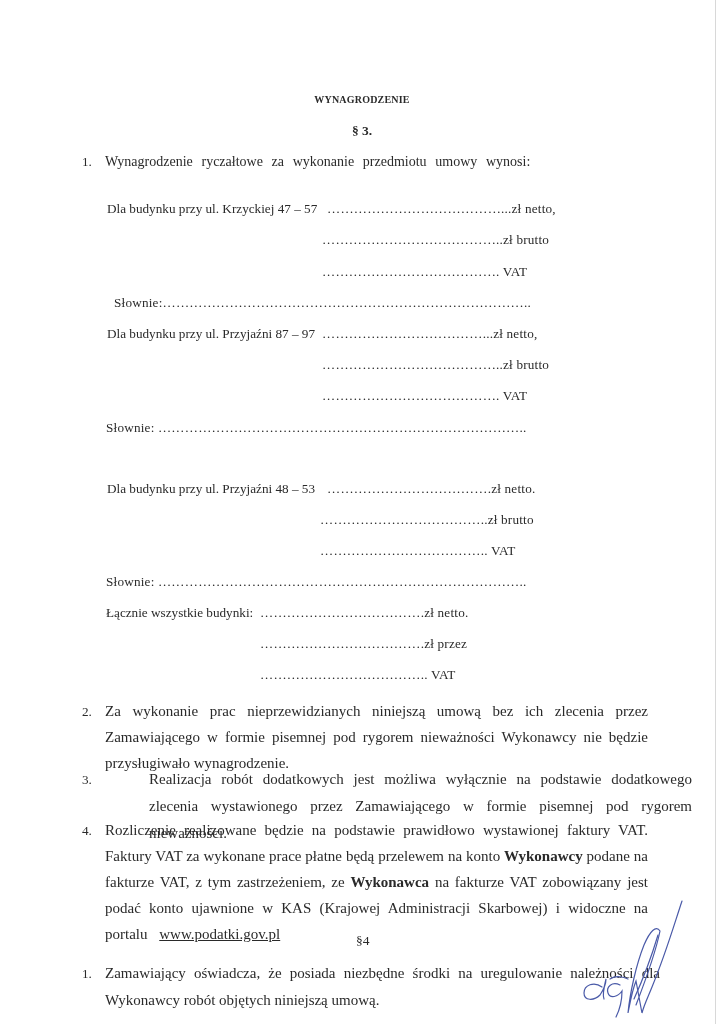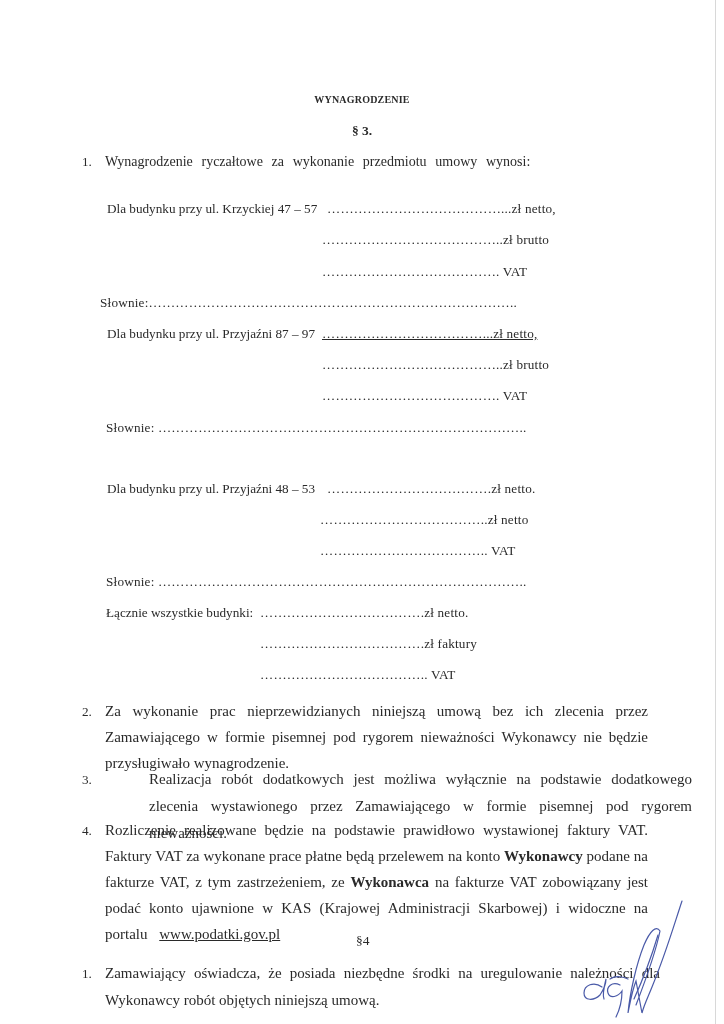--- a/index.html
+++ b/index.html
@@ -40,37 +40,37 @@
 <div class="abs title">WYNAGRODZENIE</div>
 <div class="abs para-mark p3">§ 3.</div>
 
 <div class="line" style="left:82px; top:154px;">1.</div>
 <div class="line lead" style="left:105px; top:154px;">Wynagrodzenie ryczałtowe za wykonanie przedmiotu umowy wynosi:</div>
 
 <div class="line" style="left:107px; top:201px;">Dla budynku przy ul. Krzyckiej 47 – 57</div>
 <div class="line dots" style="left:327px; top:201px;">…………………………………...zł netto,</div>
 <div class="line dots" style="left:322px; top:232px;">…………………………………..zł brutto</div>
 <div class="line dots" style="left:322px; top:264px;">…………………………………. VAT</div>
-<div class="line dots" style="left:100px; top:295px;text-align:right;">Słownie:………………………………………………………………………..</div>
+<div class="line dots" style="left:114px; top:295px;text-align:right;">Słownie:………………………………………………………………………..</div>
 
 <div class="line" style="left:107px; top:326px;">Dla budynku przy ul. Przyjaźni 87 – 97</div>
-<div class="line dots" style="left:322px; top:326px;text-decoration:underline;">………………………………...zł netto,</div>
+<div class="line dots" style="left:322px; top:326px;">………………………………...zł netto,</div>
 <div class="line dots" style="left:322px; top:357px;">…………………………………..zł brutto</div>
 <div class="line dots" style="left:322px; top:388px;">…………………………………. VAT</div>
 <div class="line dots" style="left:106px; top:420px;">Słownie: ………………………………………………………………………..</div>
 
 <div class="line" style="left:107px; top:481px;">Dla budynku przy ul. Przyjaźni 48 – 53</div>
 <div class="line dots" style="left:327px; top:481px;">……………………………….zł netto.</div>
-<div class="line dots" style="left:320px; top:512px;">………………………………..zł netto</div>
+<div class="line dots" style="left:320px; top:512px;">………………………………..zł brutto</div>
 <div class="line dots" style="left:320px; top:543px;">……………………………….. VAT</div>
 <div class="line dots" style="left:106px; top:574px;">Słownie: ………………………………………………………………………..</div>
 
 <div class="line" style="left:106px; top:605px;">Łącznie wszystkie budynki:</div>
 <div class="line dots" style="left:260px; top:605px;">……………………………….zł netto.</div>
-<div class="line dots" style="left:260px; top:636px;">……………………………….zł faktury</div>
+<div class="line dots" style="left:260px; top:636px;">……………………………….zł przez</div>
 <div class="line dots" style="left:260px; top:667px;">……………………………….. VAT</div>
 
 <div class="item-num" style="top:704px;">2.</div>
 <div class="justify-block" style="top:698px;">Za wykonanie prac nieprzewidzianych niniejszą umową bez ich zlecenia przez Zamawiającego w formie pisemnej pod rygorem nieważności Wykonawcy nie będzie przysługiwało wynagrodzenie.</div>
 
 <div class="item-num" style="top:772px;">3.</div>
 <div class="justify-block" style="top:766px; line-height:27px;margin-left:44px;">Realizacja robót dodatkowych jest możliwa wyłącznie na podstawie dodatkowego zlecenia wystawionego przez Zamawiającego w formie pisemnej pod rygorem nieważności.</div>
 
 <div class="item-num" style="top:823px;">4.</div>
 <div class="justify-block" style="top:817px;"><span>Rozliczenie realizowane będzie na podstawie prawidłowo wystawionej faktury VAT. Faktury VAT za wykonane prace płatne będą przelewem na konto </span><span class="bold">Wykonawcy</span><span> podane na fakturze VAT, z tym zastrzeżeniem, ze </span><span class="bold">Wykonawca</span><span> na fakturze VAT zobowiązany jest podać konto ujawnione w KAS (Krajowej Administracji Skarbowej) i widoczne na portalu </span><span class="link">www.podatki.gov.pl</span></div>

